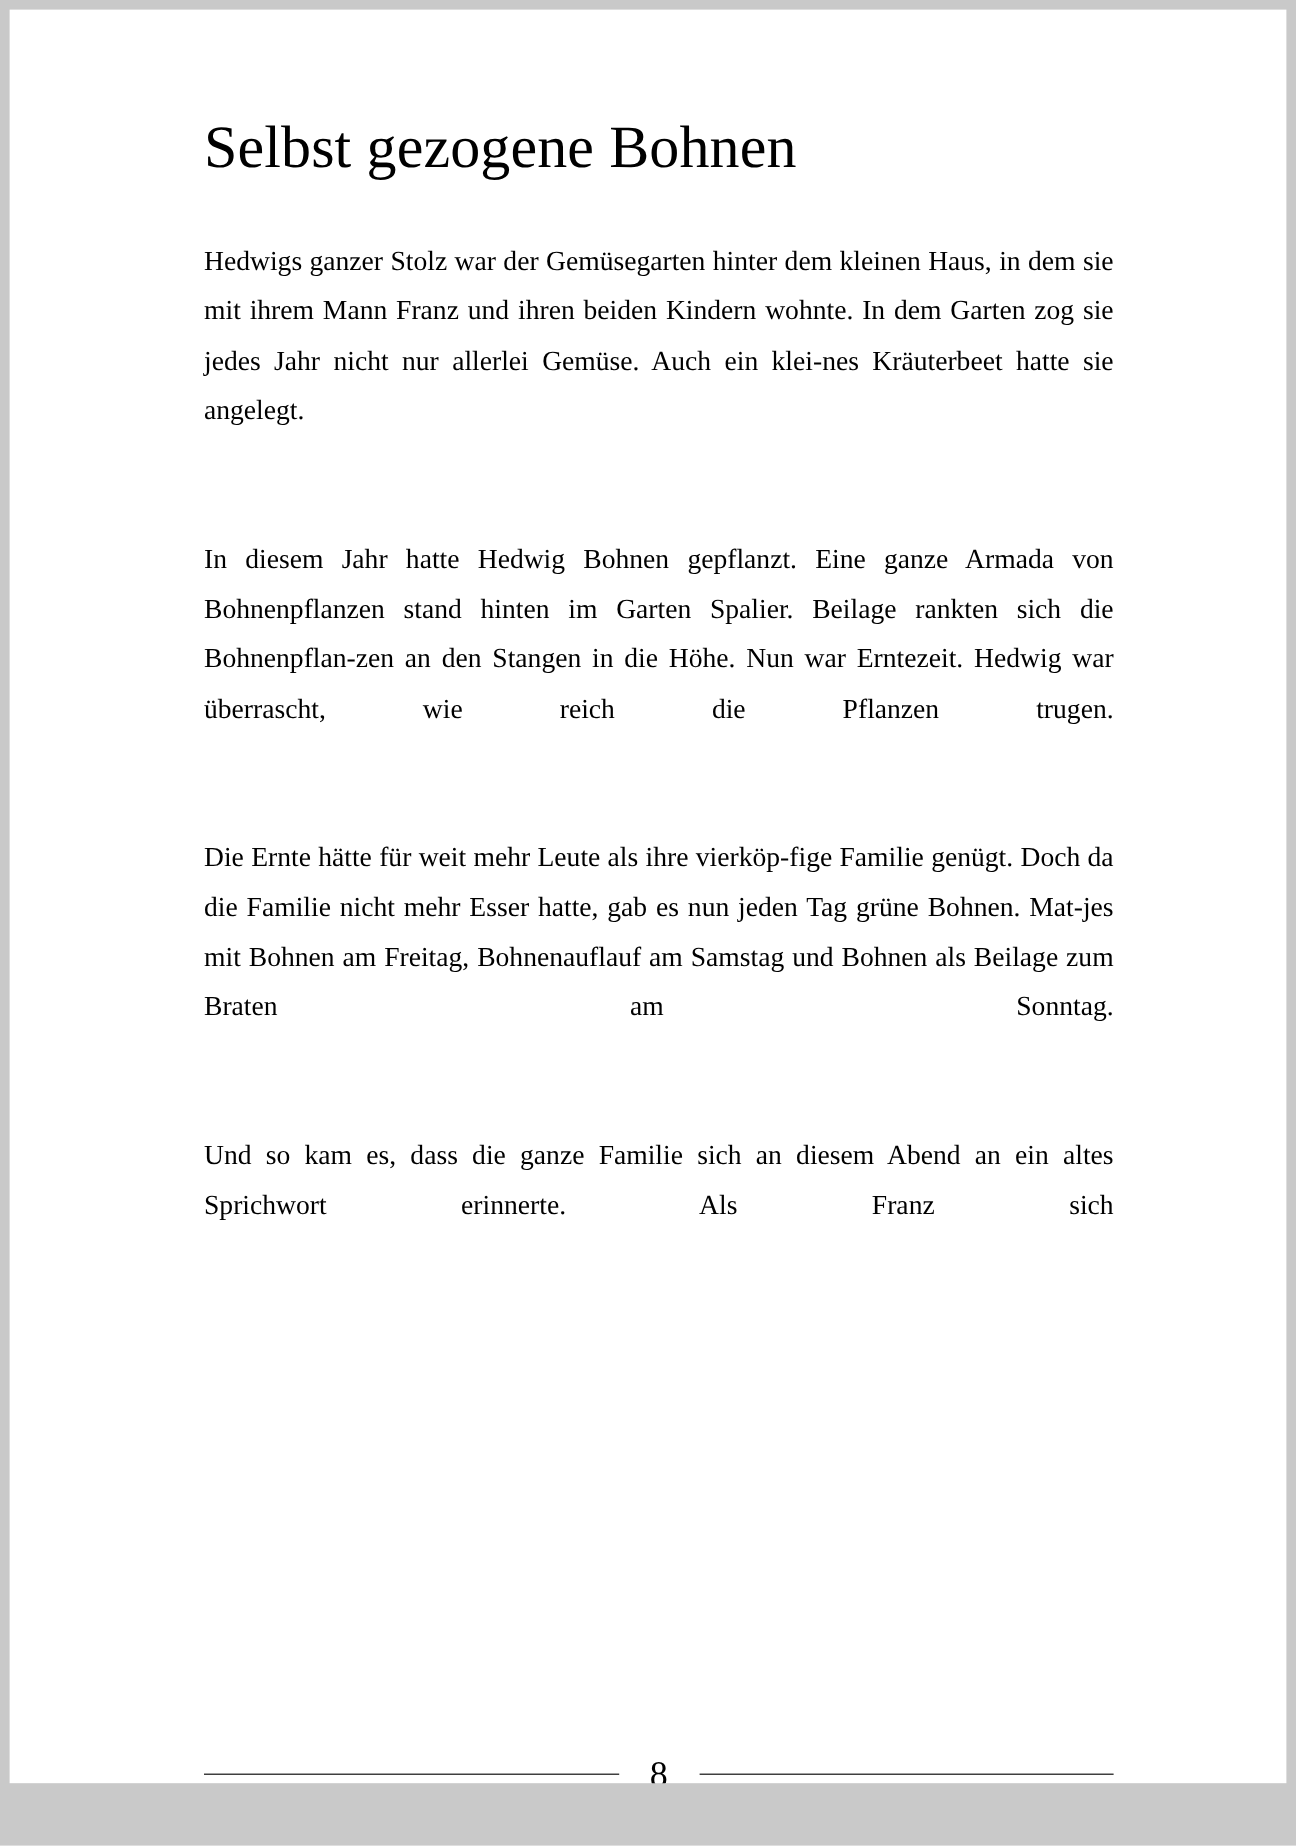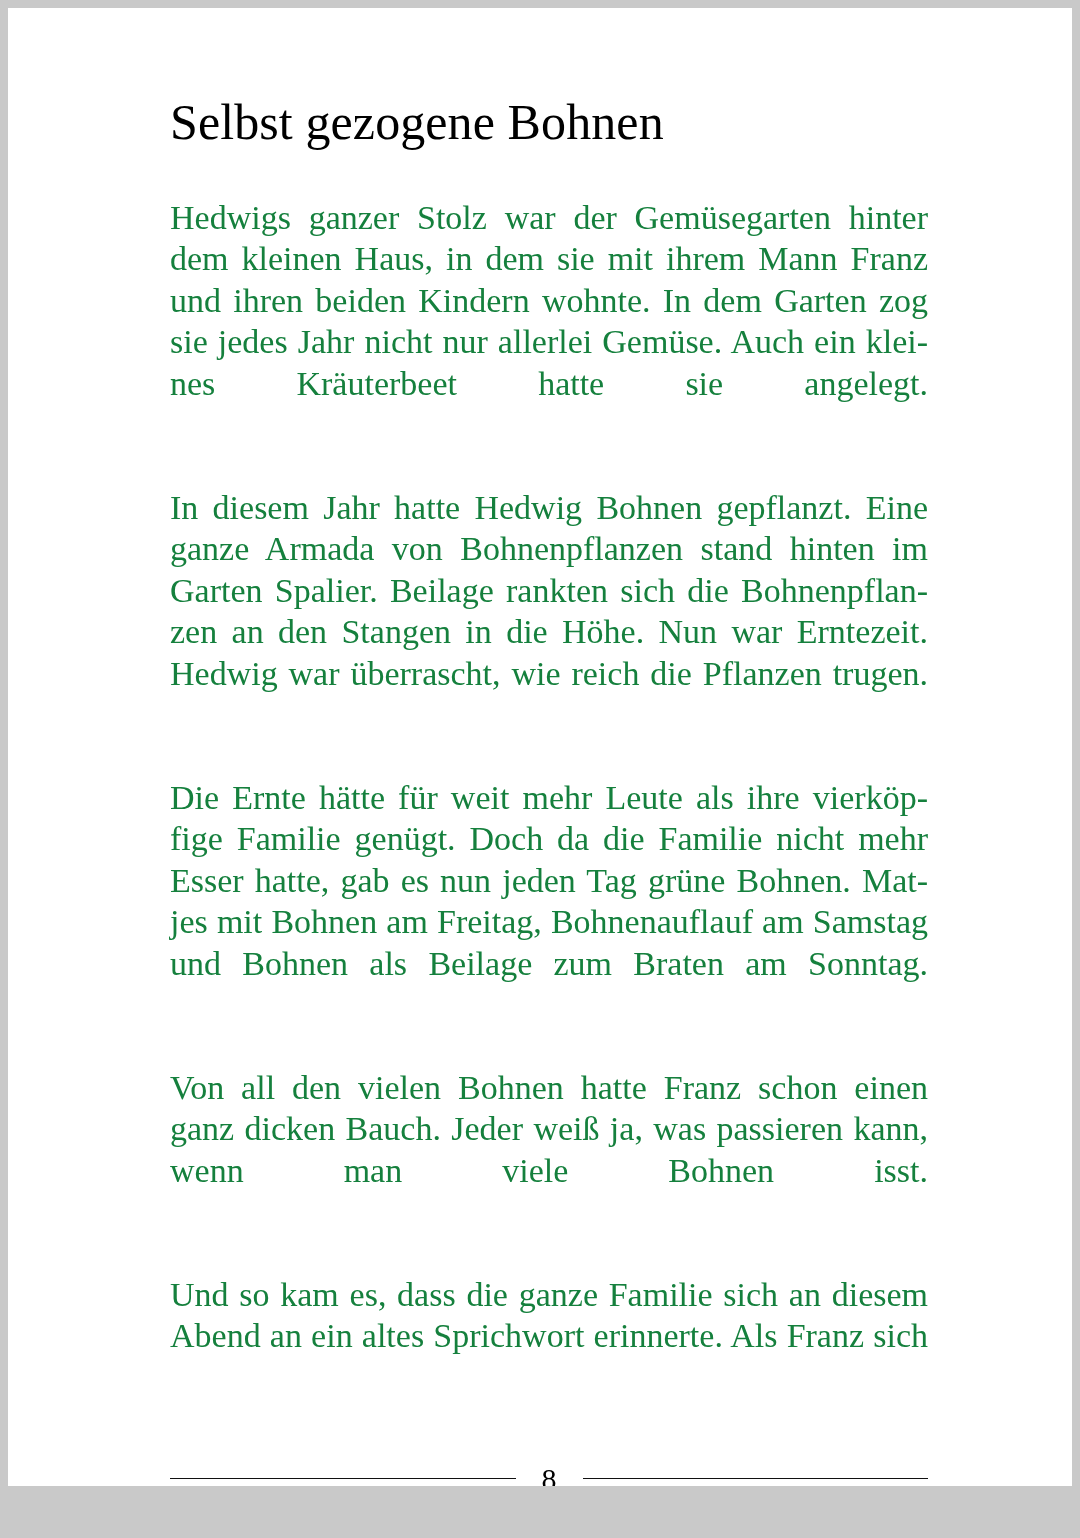--- a/index.html
+++ b/index.html
@@ -44,23 +44,23 @@
     letter-spacing: 0.1px;
     white-space: nowrap;
   }
 
   .body-text {
     margin-top: 48px;
   }
 
   .body-text p {
     margin: 16px 0 41px 0;
-    font-size: 34px;
+    font-size: 23px;
     line-height: 41.5px;
-    color: #15803d;
+    color: #000000;
     text-align: justify;
     text-justify: inter-word;
     hyphens: manual;
     -webkit-hyphens: manual;
     word-spacing: 0;
   }
 
   .body-text p:last-child {
     margin-bottom: 0;
   }
@@ -106,21 +106,20 @@
 <div class="page-frame">
 
   <div class="page-inner">
 
     <h1 class="chapter-title">Selbst gezogene Bohnen</h1>
 
     <div class="body-text">
       <p>Hedwigs ganzer Stolz war der Gemüsegarten hinter dem kleinen Haus, in dem sie mit ihrem Mann Franz und ihren beiden Kindern wohnte. In dem Garten zog sie jedes Jahr nicht nur allerlei Gemüse. Auch ein klei-​nes Kräuterbeet hatte sie angelegt.</p>
       <p>In diesem Jahr hatte Hedwig Bohnen gepflanzt. Eine ganze Armada von Bohnenpflanzen stand hinten im Garten Spalier. Beilage rankten sich die Bohnenpflan-​zen an den Stangen in die Höhe. Nun war Erntezeit. Hedwig war überrascht, wie reich die Pflanzen trugen.</p>
       <p>Die Ernte hätte für weit mehr Leute als ihre vierköp-​fige Familie genügt. Doch da die Familie nicht mehr Esser hatte, gab es nun jeden Tag grüne Bohnen. Mat-​jes mit Bohnen am Freitag, Bohnenauflauf am Samstag und Bohnen als Beilage zum Braten am Sonntag.</p>
-      <p>Von all den vielen Bohnen hatte Franz schon einen ganz dicken Bauch. Jeder weiß ja, was passieren kann, wenn man viele Bohnen isst.</p>
       <p>Und so kam es, dass die ganze Familie sich an diesem Abend an ein altes Sprichwort erinnerte. Als Franz sich</p>
     </div>
 
   </div>
 
   <div class="page-footer">
     <span class="footer-rule"></span>
     <span class="page-number">8</span>
     <span class="footer-rule"></span>
   </div>

